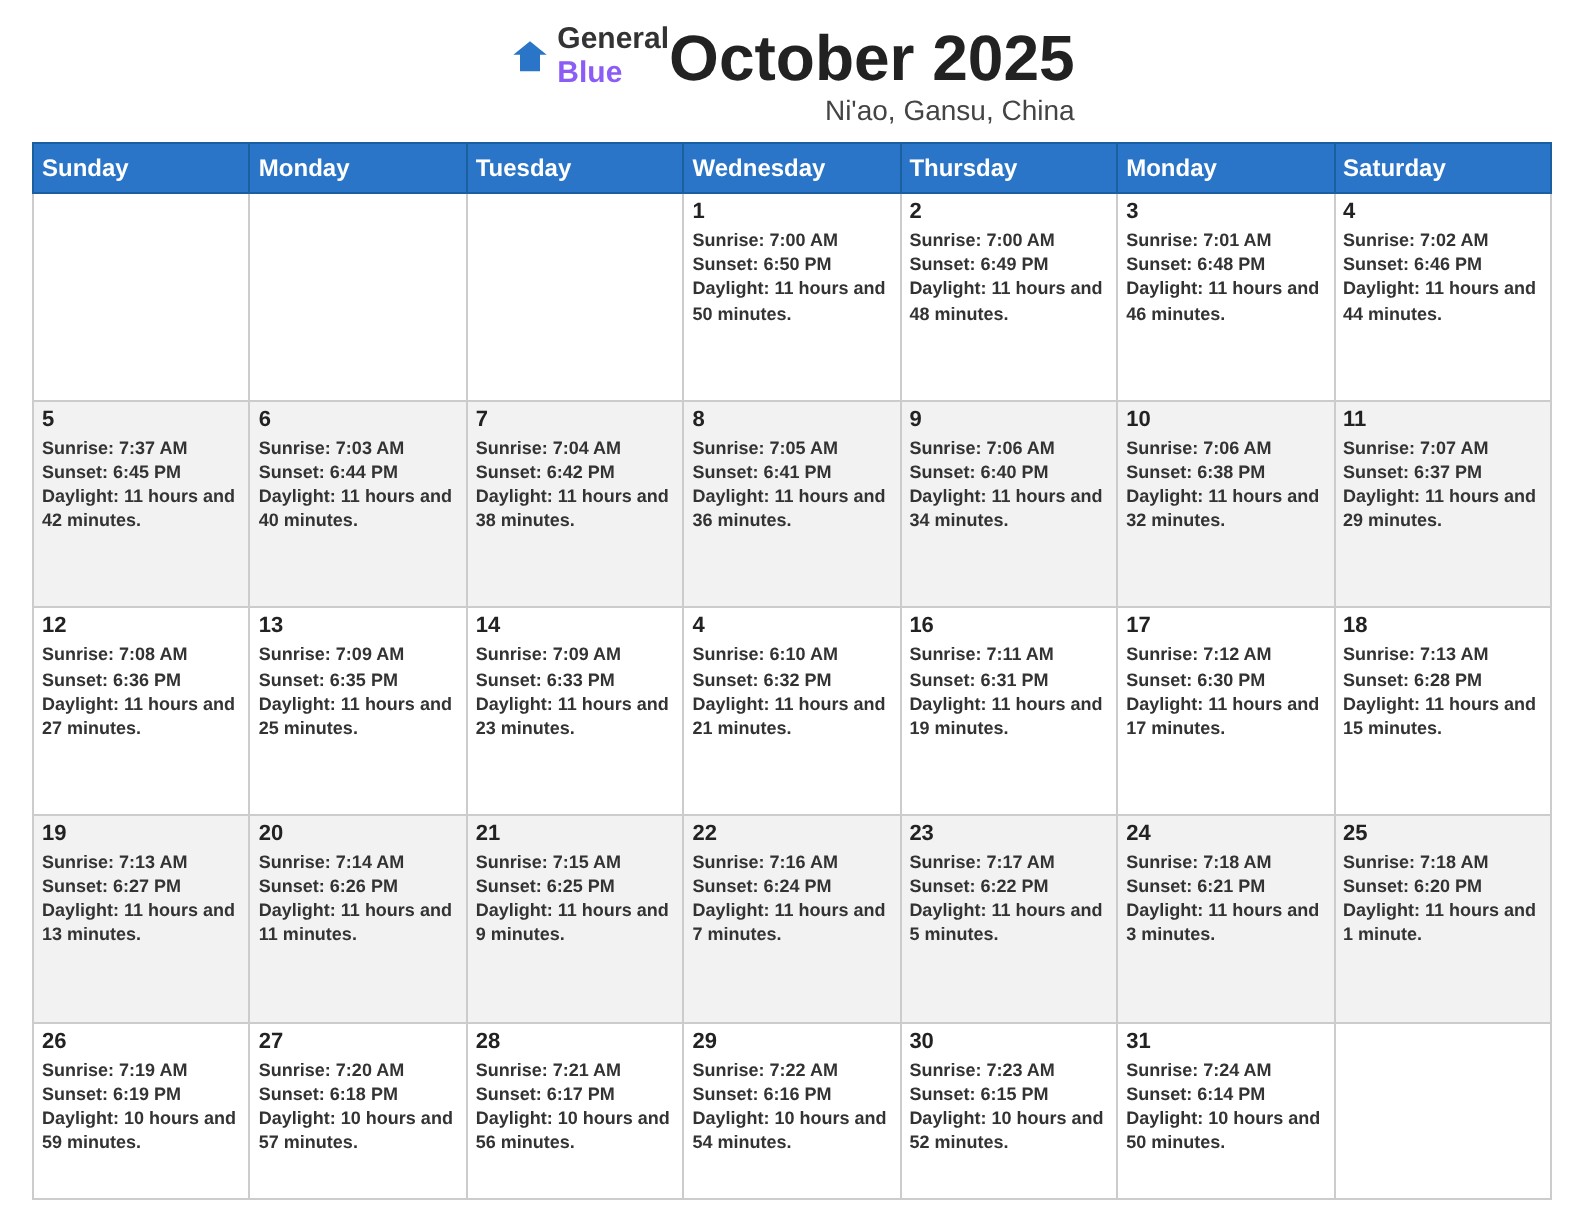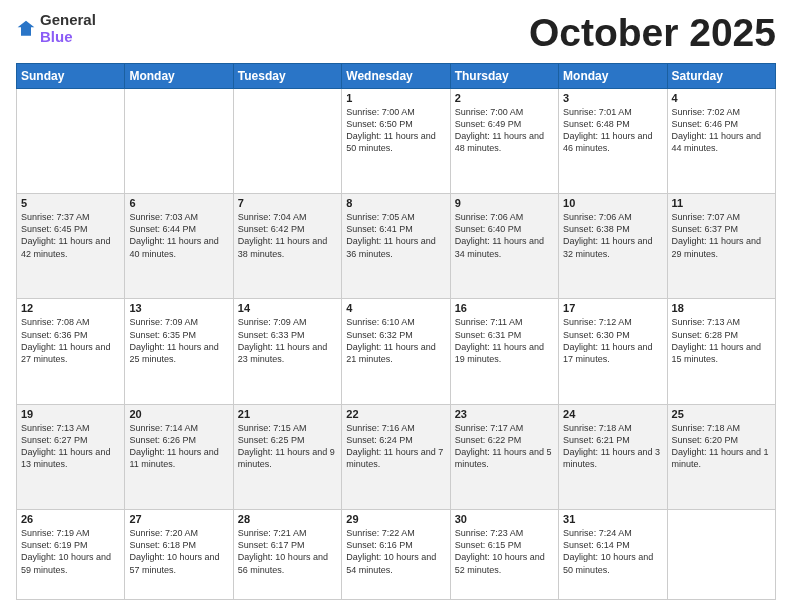--- a/index.html
+++ b/index.html
@@ -9,20 +9,21 @@
       width: 792px;
       height: 612px;
       overflow: hidden;
     }
     .page {
       width: 792px;
       height: 612px;
       padding: 12px 16px;
       display: flex;
       flex-direction: column;
+      align-items: center;
     }
     .header {
       display: flex;
       justify-content: space-between;
       align-items: flex-start;
       margin-bottom: 8px;
     }
     .logo {
       display: flex;
       align-items: center;
@@ -36,21 +37,21 @@
     .logo-general { color: #333; }
     .logo-blue { color: #8b5cf6; }
     .logo-icon {
       width: 20px;
       height: 20px;
     }
     .title-area {
       text-align: right;
     }
     .month-title {
-      font-size: 39px;
+      font-size: 32px;
       font-weight: bold;
       color: #222;
       line-height: 1.1;
     }
     .subtitle {
       font-size: 14px;
       color: #444;
     }
     .calendar {
       flex: 1;
@@ -85,20 +86,21 @@
       font-size: 11px;
       font-weight: bold;
       color: #222;
       display: block;
       margin-bottom: 2px;
     }
     .cell-content {
       font-size: 9px;
       line-height: 1.35;
       color: #333;
+      font-weight: bold;
     }
     .empty-cell {
       background: #f9f9f9;
     }
     .row-shaded td {
       background: #f2f2f2;
     }
   </style>
 </head>
 <body>
@@ -109,20 +111,21 @@
       <svg class="logo-icon" viewBox="0 0 24 24">
         <polygon points="12,2 22,10 18,10 18,20 6,20 6,10 2,10" fill="#2a75c7"></polygon>
       </svg>
       <div class="logo-text">
         <span class="logo-general">General</span><br>
         <span class="logo-blue">Blue</span>
       </div>
     </div>
     <div class="title-area">
       <div class="month-title">October 2025</div>
+      <div class="subtitle">Ni'ao, Gansu, China</div>
     </div>
   </div>
 
   <table class="calendar">
     <thead>
       <tr>
       <th>Sunday</th>
           <th>Monday</th>
           <th>Tuesday</th>
           <th>Wednesday</th>

